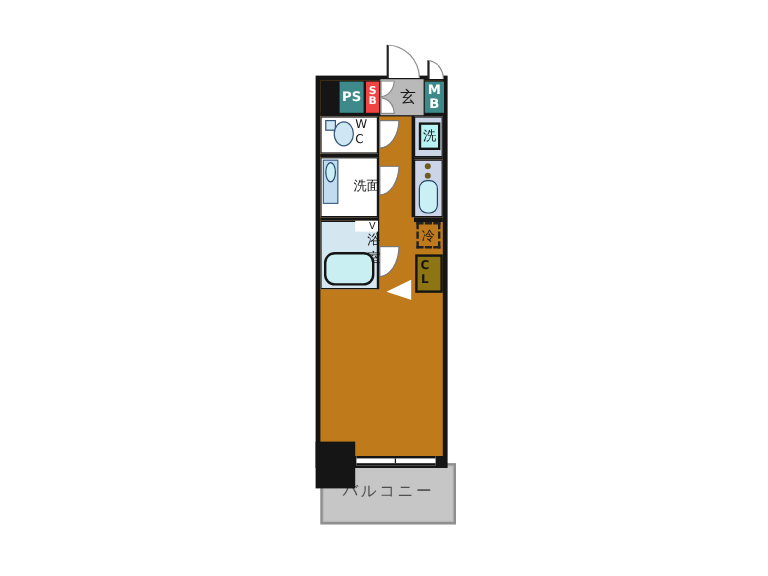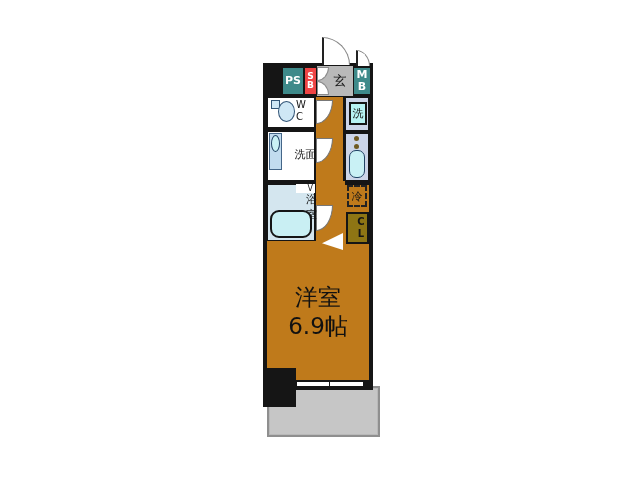--- a/index.html
+++ b/index.html
@@ -82,21 +82,21 @@
            border:1px solid #151515;z-index:5;}
   .burner{width:5px;height:5px;border-radius:50%;background:#6f5a22;z-index:6;}
   .burner-1{left:354px;top:136px;}
   .burner-2{left:354px;top:144px;}
   .kitchen-sink{left:349px;top:150px;width:16px;height:28px;background:#c9f1f5;
            border:1px solid #224466;border-radius:7px;z-index:6;}
   .fridge{left:347px;top:185px;width:20px;height:22px;border:2px dashed #222222;z-index:5;
            display:flex;align-items:center;justify-content:center;font-size:11px;color:#151515;}
   .closet{left:346px;top:212px;width:23px;height:32px;background:#8e7514;
            border:2px solid #151515;z-index:5;display:flex;align-items:center;
-           justify-content:flex-end;}
+           justify-content:flex-start;}
   .closet-label{width:12px;color:#151515;font-size:10px;font-weight:bold;text-align:center;
            word-break:break-all;line-height:1.2;}
 
   
   .halldoor{background:#ffffff;border:1px solid #777777;border-radius:0 0 100% 0;z-index:5;}
   .door-wc{left:316px;top:100px;width:17px;height:24px;}
   .door-senmen{left:316px;top:138px;width:17px;height:25px;}
   .door-hall{left:316px;top:205px;width:17px;height:26px;}
   .door-main{left:322px;top:233px;width:21px;height:17px;background:#ffffff;
            clip-path:polygon(100% 0,100% 100%,0 60%);
@@ -111,20 +111,21 @@
            border-top:2px solid #151515;border-bottom:2px solid #151515;z-index:6;}
   .window-tick{left:329px;top:382px;width:1px;height:4px;background:#151515;z-index:7;}
   .blackblock{left:263px;top:368px;width:33px;height:39px;background:#151515;z-index:6;}
 </style>
 </head>
 <body>
 
 <div class="stage">
 
   <div class="abs balcony"></div>
+  <div class="abs balcony-label">バルコニー</div>
   <div class="abs blackblock"></div>
 
   <div class="abs wallblock"></div>
   <div class="abs interior"></div>
   <div class="abs toprow"></div>
 
   <div class="abs strip strip-a"></div>
   <div class="abs strip strip-b"></div>
   <div class="abs strip strip-c"></div>
   <div class="abs strip strip-d"></div>
@@ -181,21 +182,17 @@
 
   <div class="abs closet">
     <span class="closet-label">CL</span>
   </div>
 
   <div class="abs halldoor door-wc"></div>
   <div class="abs halldoor door-senmen"></div>
   <div class="abs halldoor door-hall"></div>
   <div class="abs door-main"></div>
 
-  <div class="abs main-label">
-    <div>洋室</div>
-    <div>6.9帖</div>
-  </div>
 
   <div class="abs window"></div>
   <div class="abs window-tick"></div>
 
 </div>
 
 </body></html>

